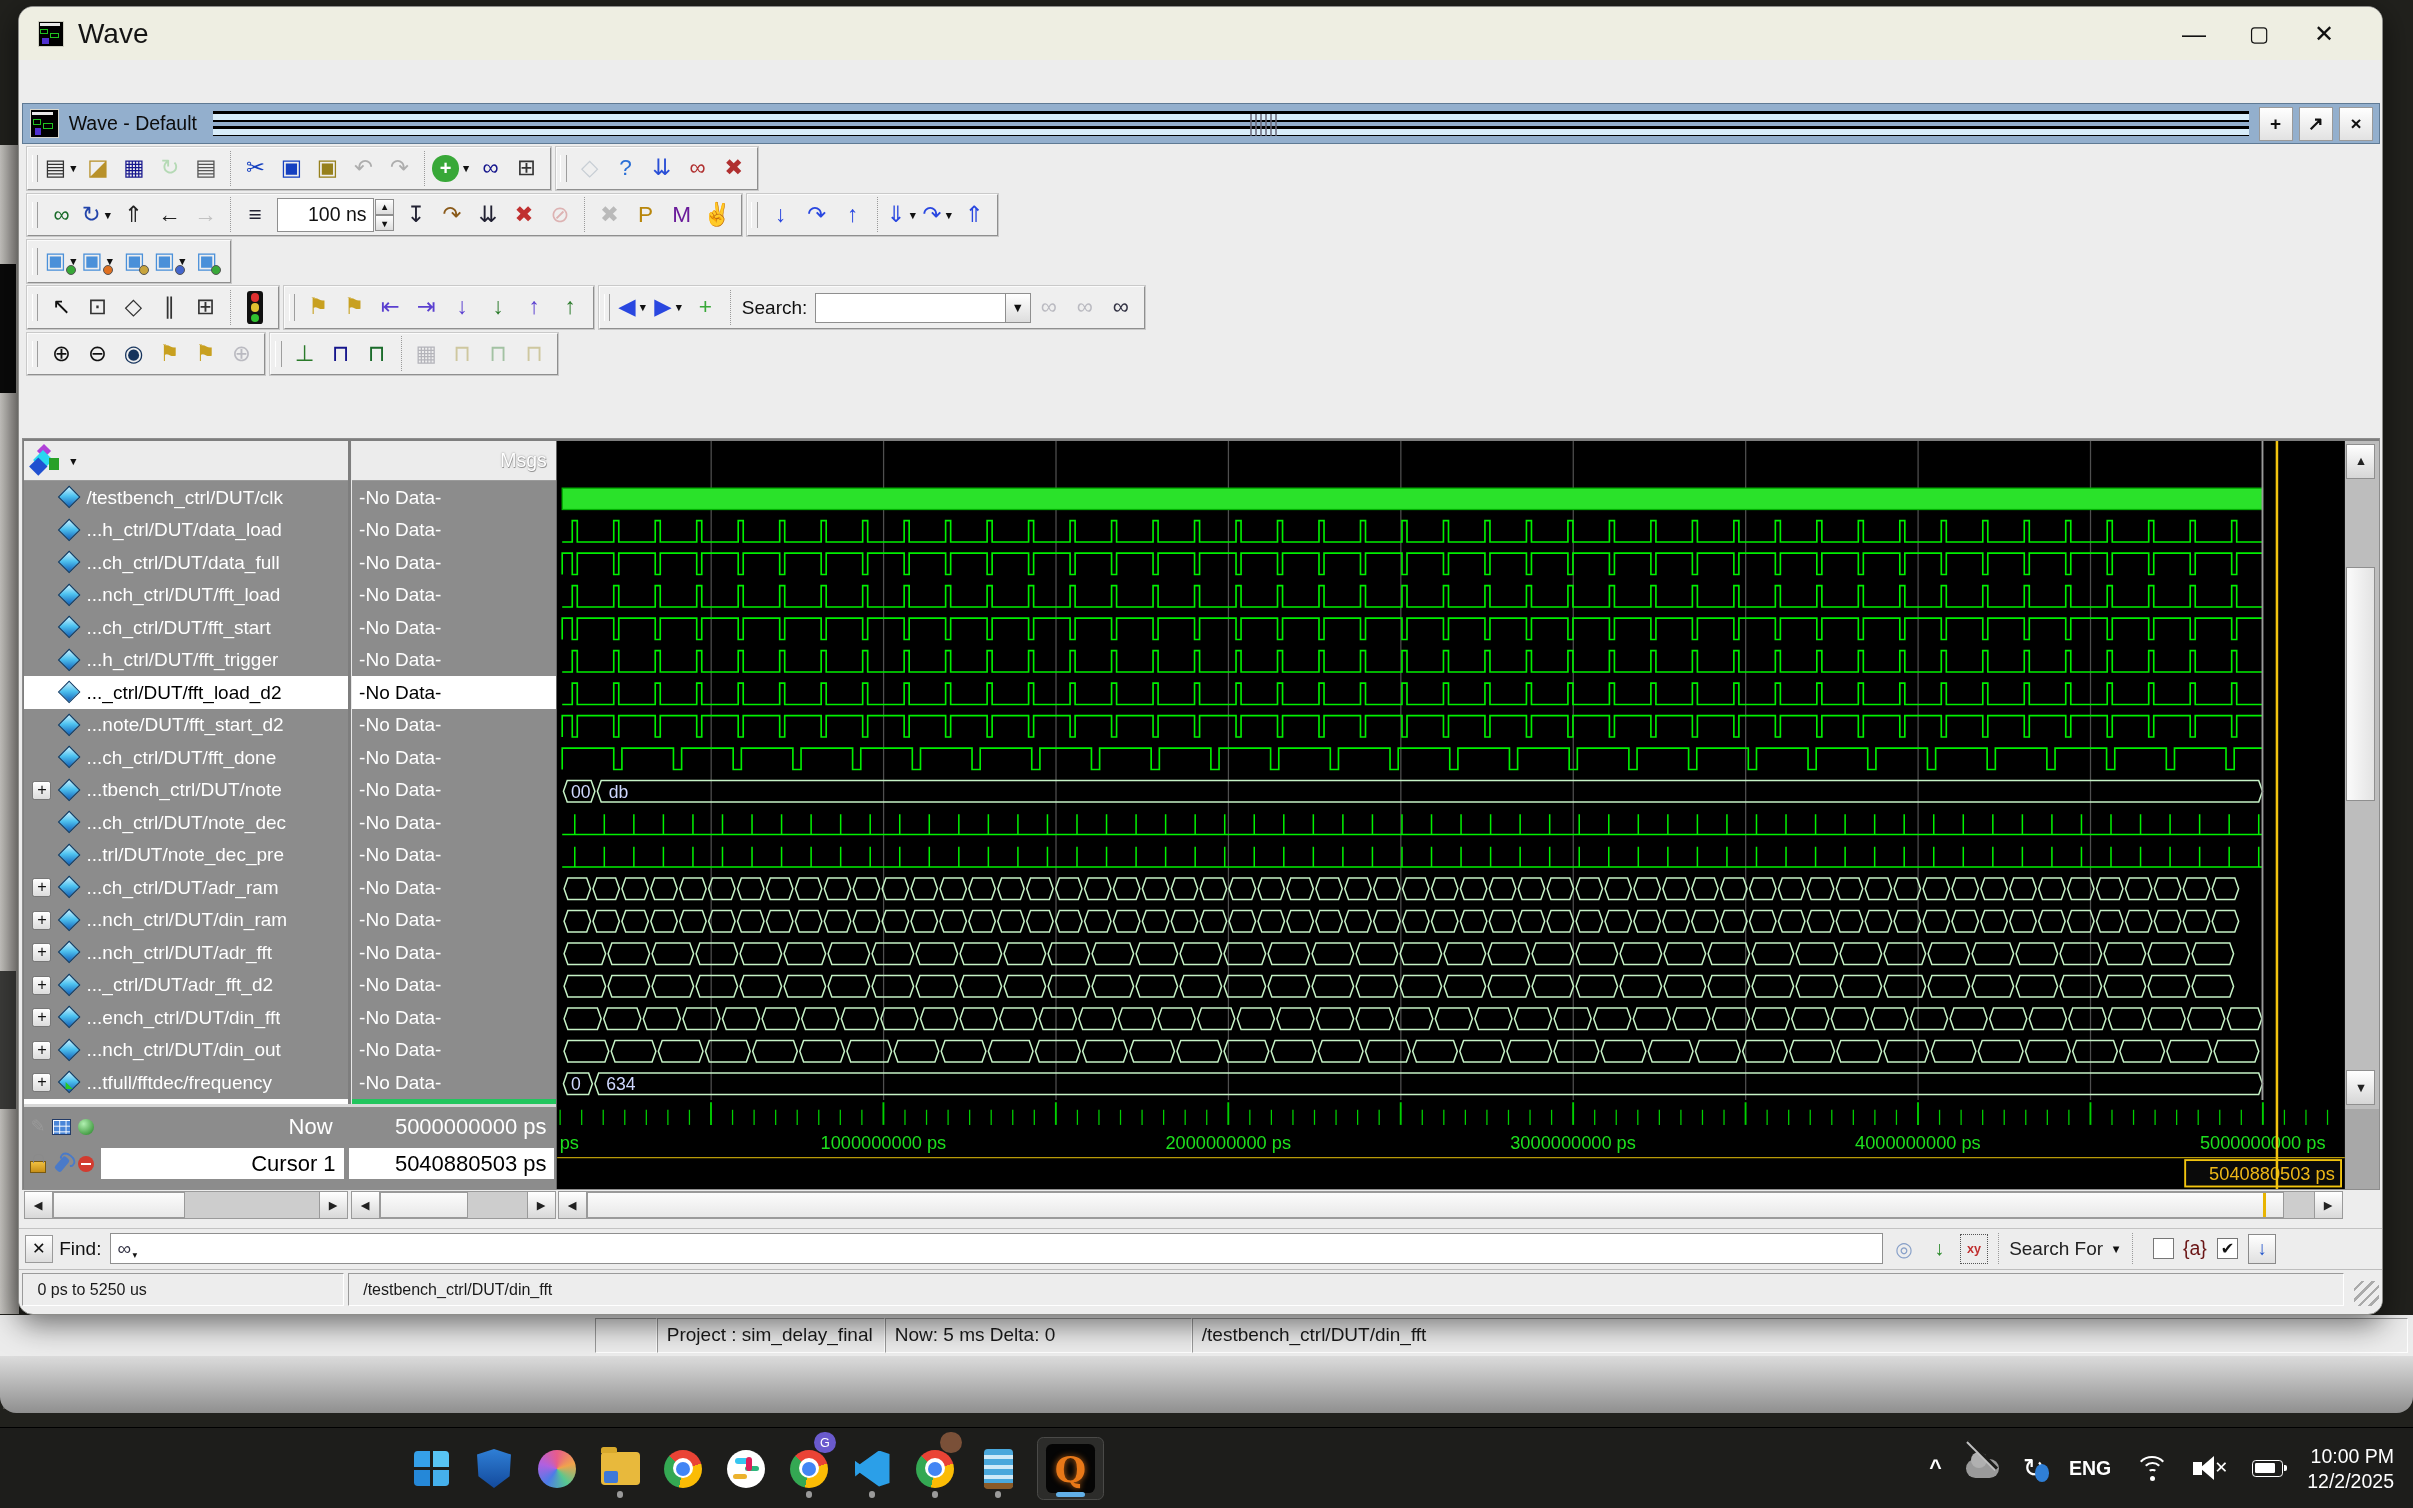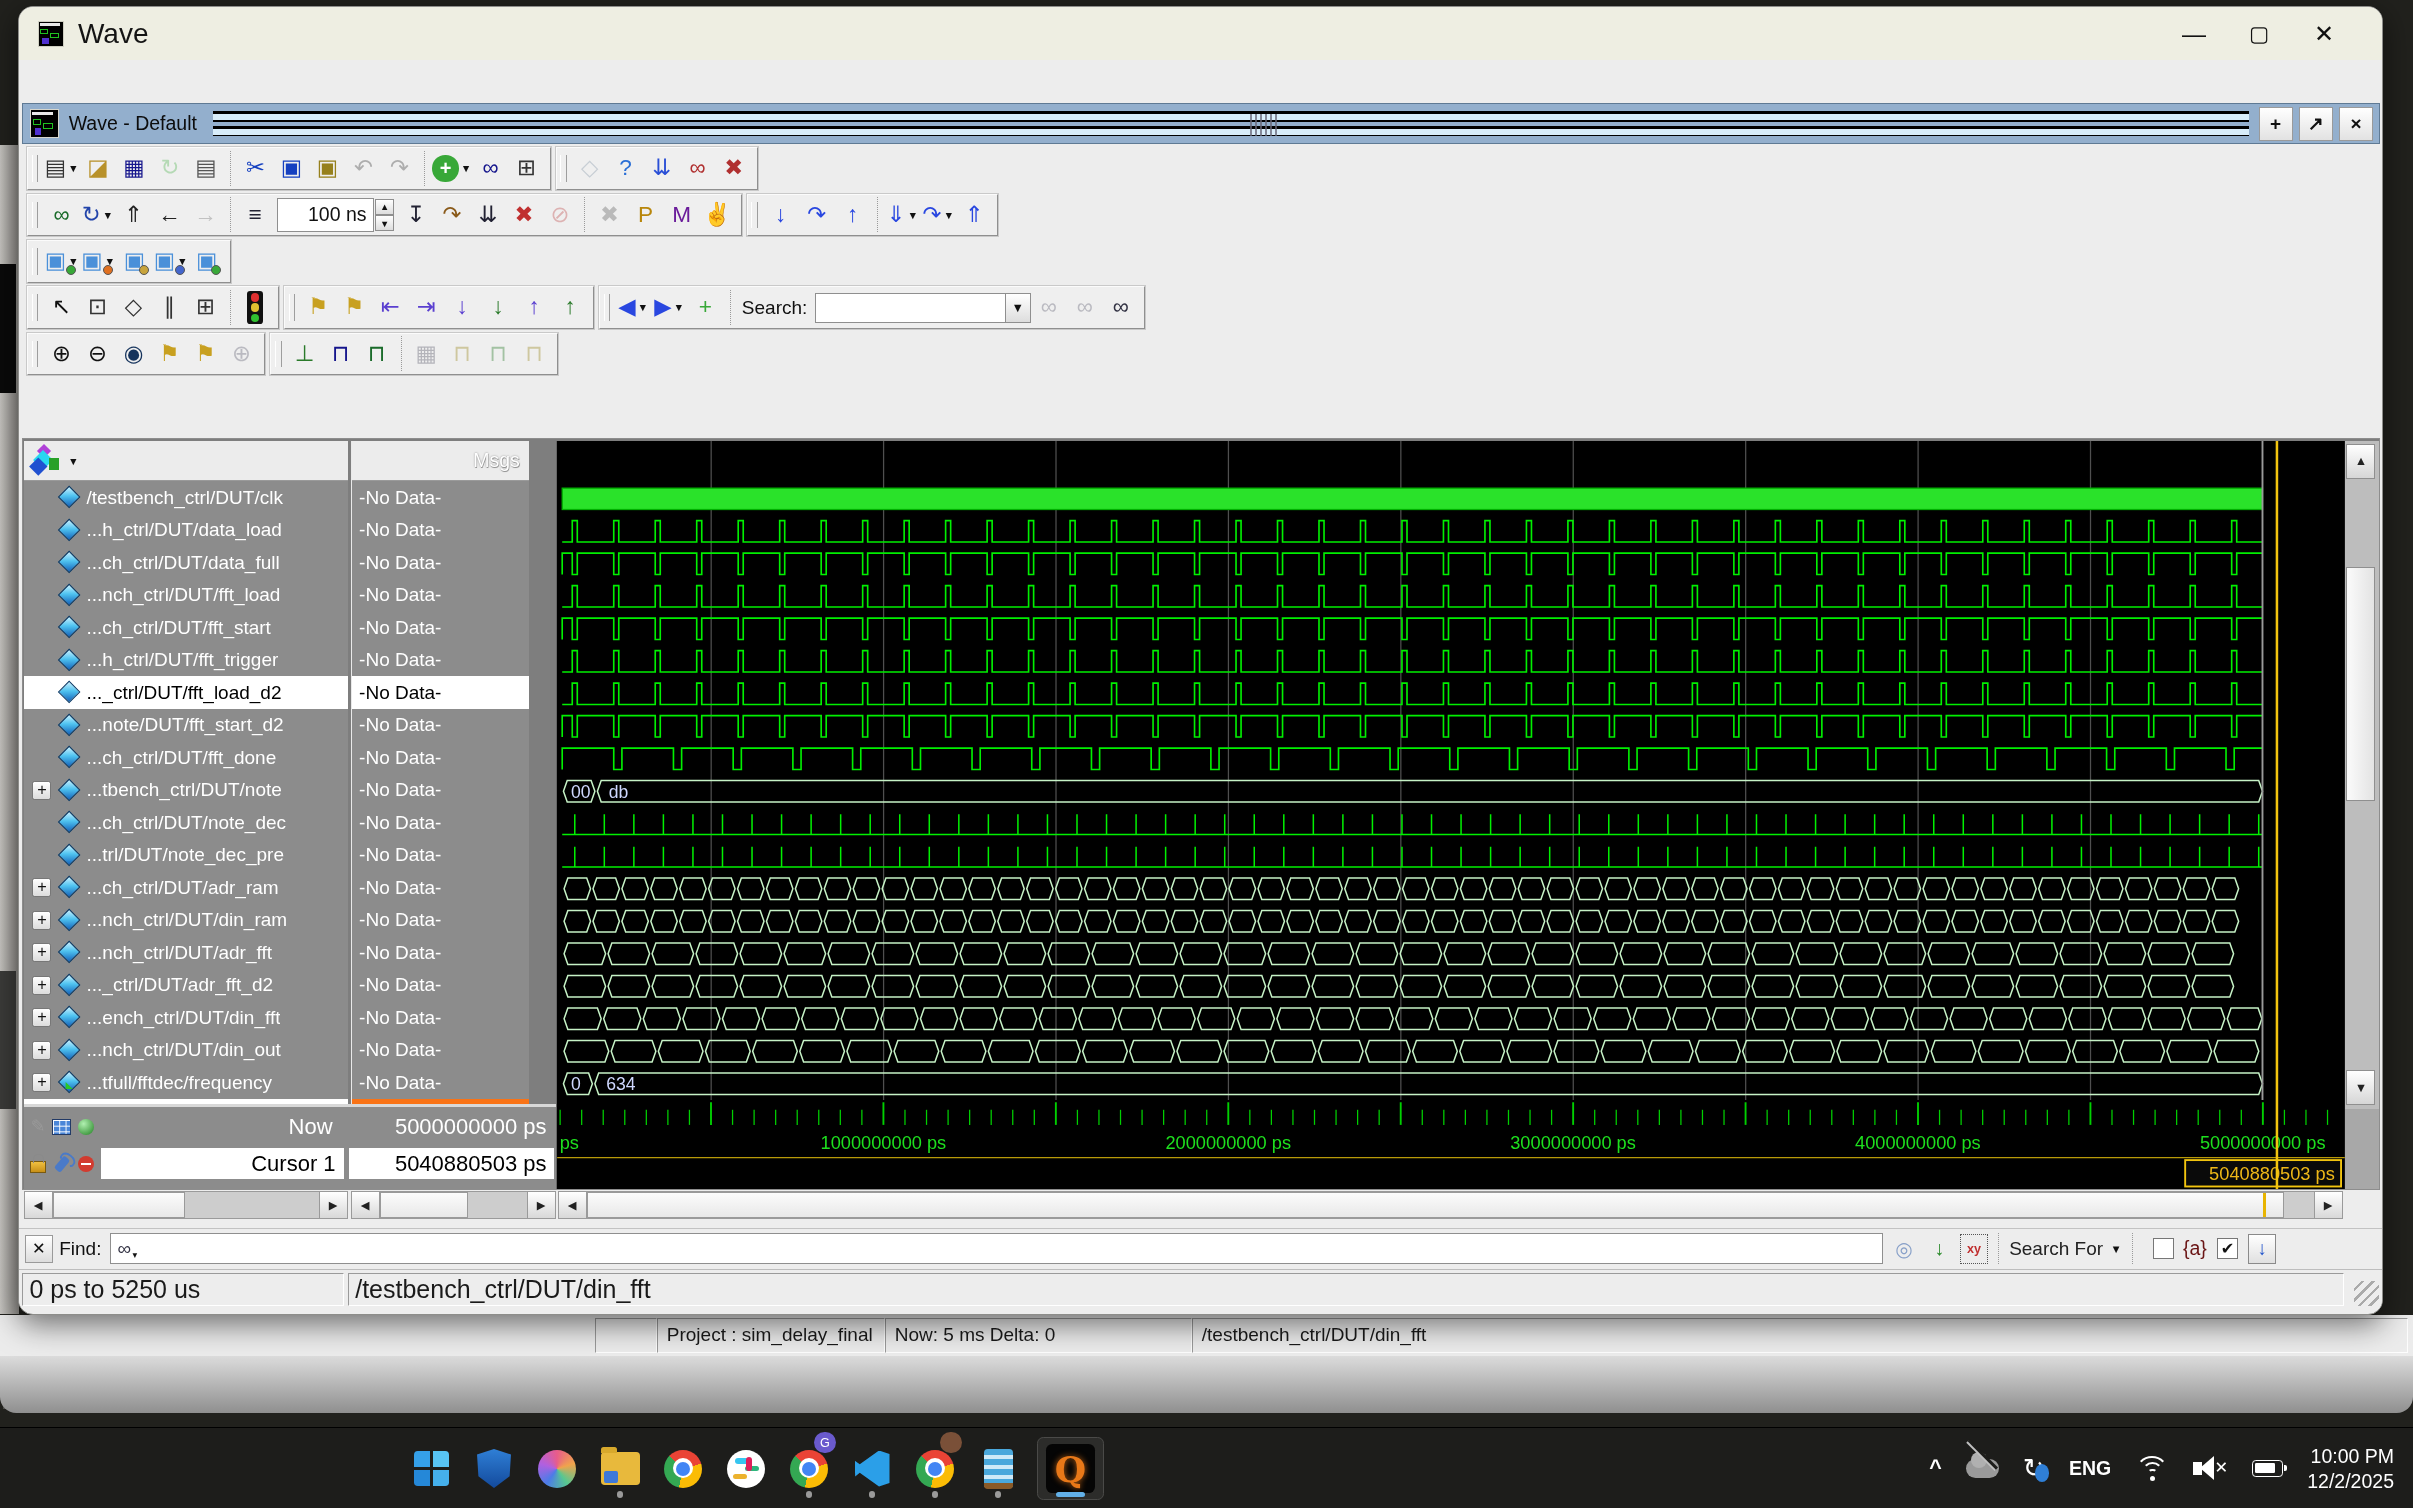--- a/index.html
+++ b/index.html
@@ -76,21 +76,21 @@
   .search-fld { width:191px; height:30px; background:#fff; border:1.3px solid #8f8f8f; }
   .drop-btn { width:25px; height:30px; background:linear-gradient(#fff,#ddd); border:1.3px solid #8f8f8f; border-left:none;
     display:flex; align-items:center; justify-content:center; font-size:12.6px; color:#111; }
   .traffic { width:16.3px; height:33px; background:#111; border-radius:3.1px; display:flex; flex-direction:column;
     align-items:center; justify-content:space-evenly; }
   .traffic i { width:8.8px; height:8.8px; border-radius:50%; display:block; }
 
   
   .content-frame { position:absolute; left:3.8px; top:431px; width:2358px; height:752px; background:#7e7e7e; border:1.3px solid #8d8d8d; }
   .names-col { position:absolute; left:5px; top:434px; width:324px; height:748px; background:#fff; }
-  .msgs-col  { position:absolute; left:332px; top:434px; width:178px; height:748px; background:#f97316; border-left:1.9px solid #e9e9e9; }
+  .msgs-col  { position:absolute; left:332px; top:434px; width:205px; height:748px; background:#22c55e; border-left:1.9px solid #e9e9e9; }
   .col-header { height:40px; background:#ececec; border-bottom:1.9px solid #9a9a9a; display:flex; align-items:center; }
   .msgs-header-text { margin-left:auto; margin-right:8.8px; font-size:19.5px; color:#fff;
     text-shadow:0 0 1.9px #888, 0.6px 0.6px 0 #999; }
   .hdr-icon { position:relative; width:33px; height:29px; margin-left:6.3px; }
   .hdr-icon i { position:absolute; display:block; }
   .hdr-icon .m { left:8.8px; top:0; width:10px; height:10px; background:#b040d8; transform:rotate(45deg); }
   .hdr-icon .c { left:6.3px; top:6.3px; width:14px; height:14px; background:#28d8f0; transform:rotate(45deg); }
   .hdr-icon .b { left:2.5px; top:14px; width:12.6px; height:12.6px; background:#2050d0; transform:rotate(45deg); }
   .hdr-icon .g { left:19px; top:11.3px; width:10px; height:12.6px; background:#28a028; }
   .hdr-caret { font-size:10.7px; color:#111; margin-left:5px; }
@@ -163,21 +163,21 @@
   .fb-check { width:21.4px; height:21.4px; background:#fff; border:1.3px solid #777; margin-left:10px;
     display:flex; align-items:center; justify-content:center; font-size:16.3px; color:#111; flex:none; }
   .fb-a { font-size:19.5px; color:#6a1414; margin-left:8.8px; white-space:nowrap; }
   .fb-clip { width:28px; height:30px; margin-left:10px; background:linear-gradient(#fff,#e0e0e0); border:1.3px solid #8a8a8a;
     color:#2255cc; font-size:19px; font-weight:bold; display:flex; align-items:center; justify-content:center; flex:none; }
 
   
   .wstatus { position:absolute; left:0; top:1262px; width:2365px; height:40px; background:#ededed;
     border-top:1.3px solid #bdbdbd; display:flex; }
   .ws-cell { height:33px; margin-top:3.1px; border:1.3px solid; border-color:#9a9a9a #fff #fff #9a9a9a;
-    display:flex; align-items:center; font-size:25px; color:#1a1a1a; padding-left:6px; white-space:nowrap; }
+    display:flex; align-items:center; font-size:16px; color:#1a1a1a; padding-left:14px; white-space:nowrap; }
   .ws-grip { position:absolute; right:5px; bottom:3.8px; width:25px; height:25px;
     background:repeating-linear-gradient(135deg,transparent 0 5px,#aaa 5px 7.5px); }
 
   
   .main-strip { position:absolute; left:0; top:1315px; width:2413px; height:98px;
     background:linear-gradient(#ececec 0 41px,#dcdcdc 41px,#8f8f8f 100%); border-radius:0 0 16.3px 16.3px; }
   .ms-cells { position:absolute; left:0; top:2.5px; width:100%; height:38px; display:flex; }
   .ms-cell { height:35px; border:1.3px solid; border-color:#9a9a9a #fdfdfd #fdfdfd #9a9a9a; display:flex; align-items:center;
     font-size:19px; color:#1a1a1a; padding-left:8.8px; white-space:nowrap; }
 

